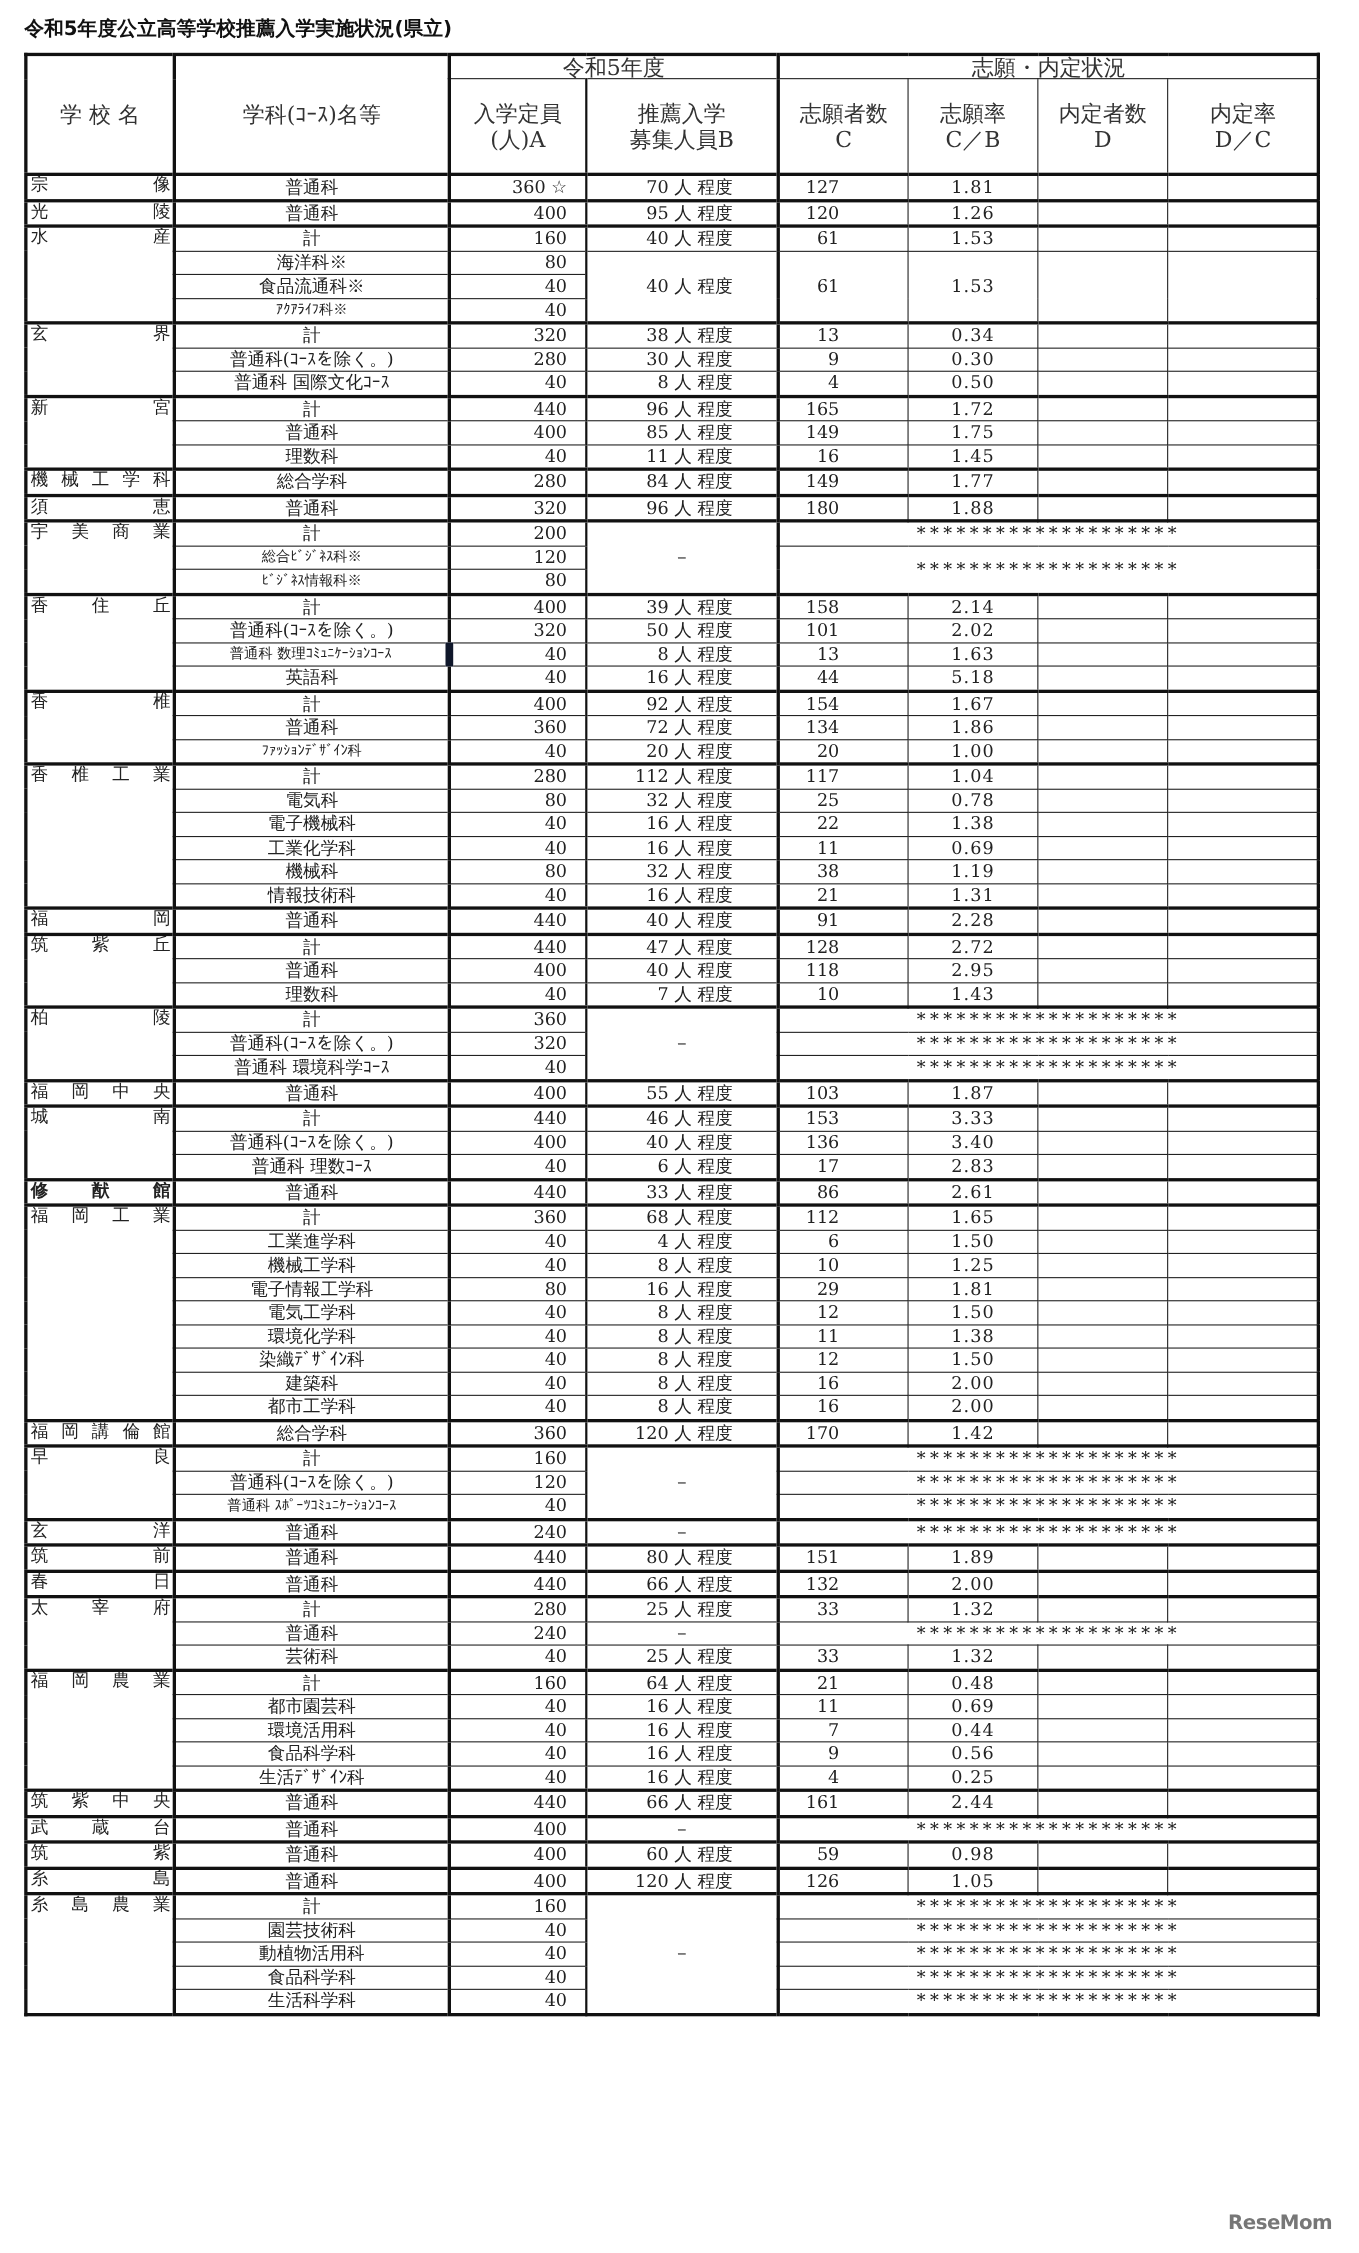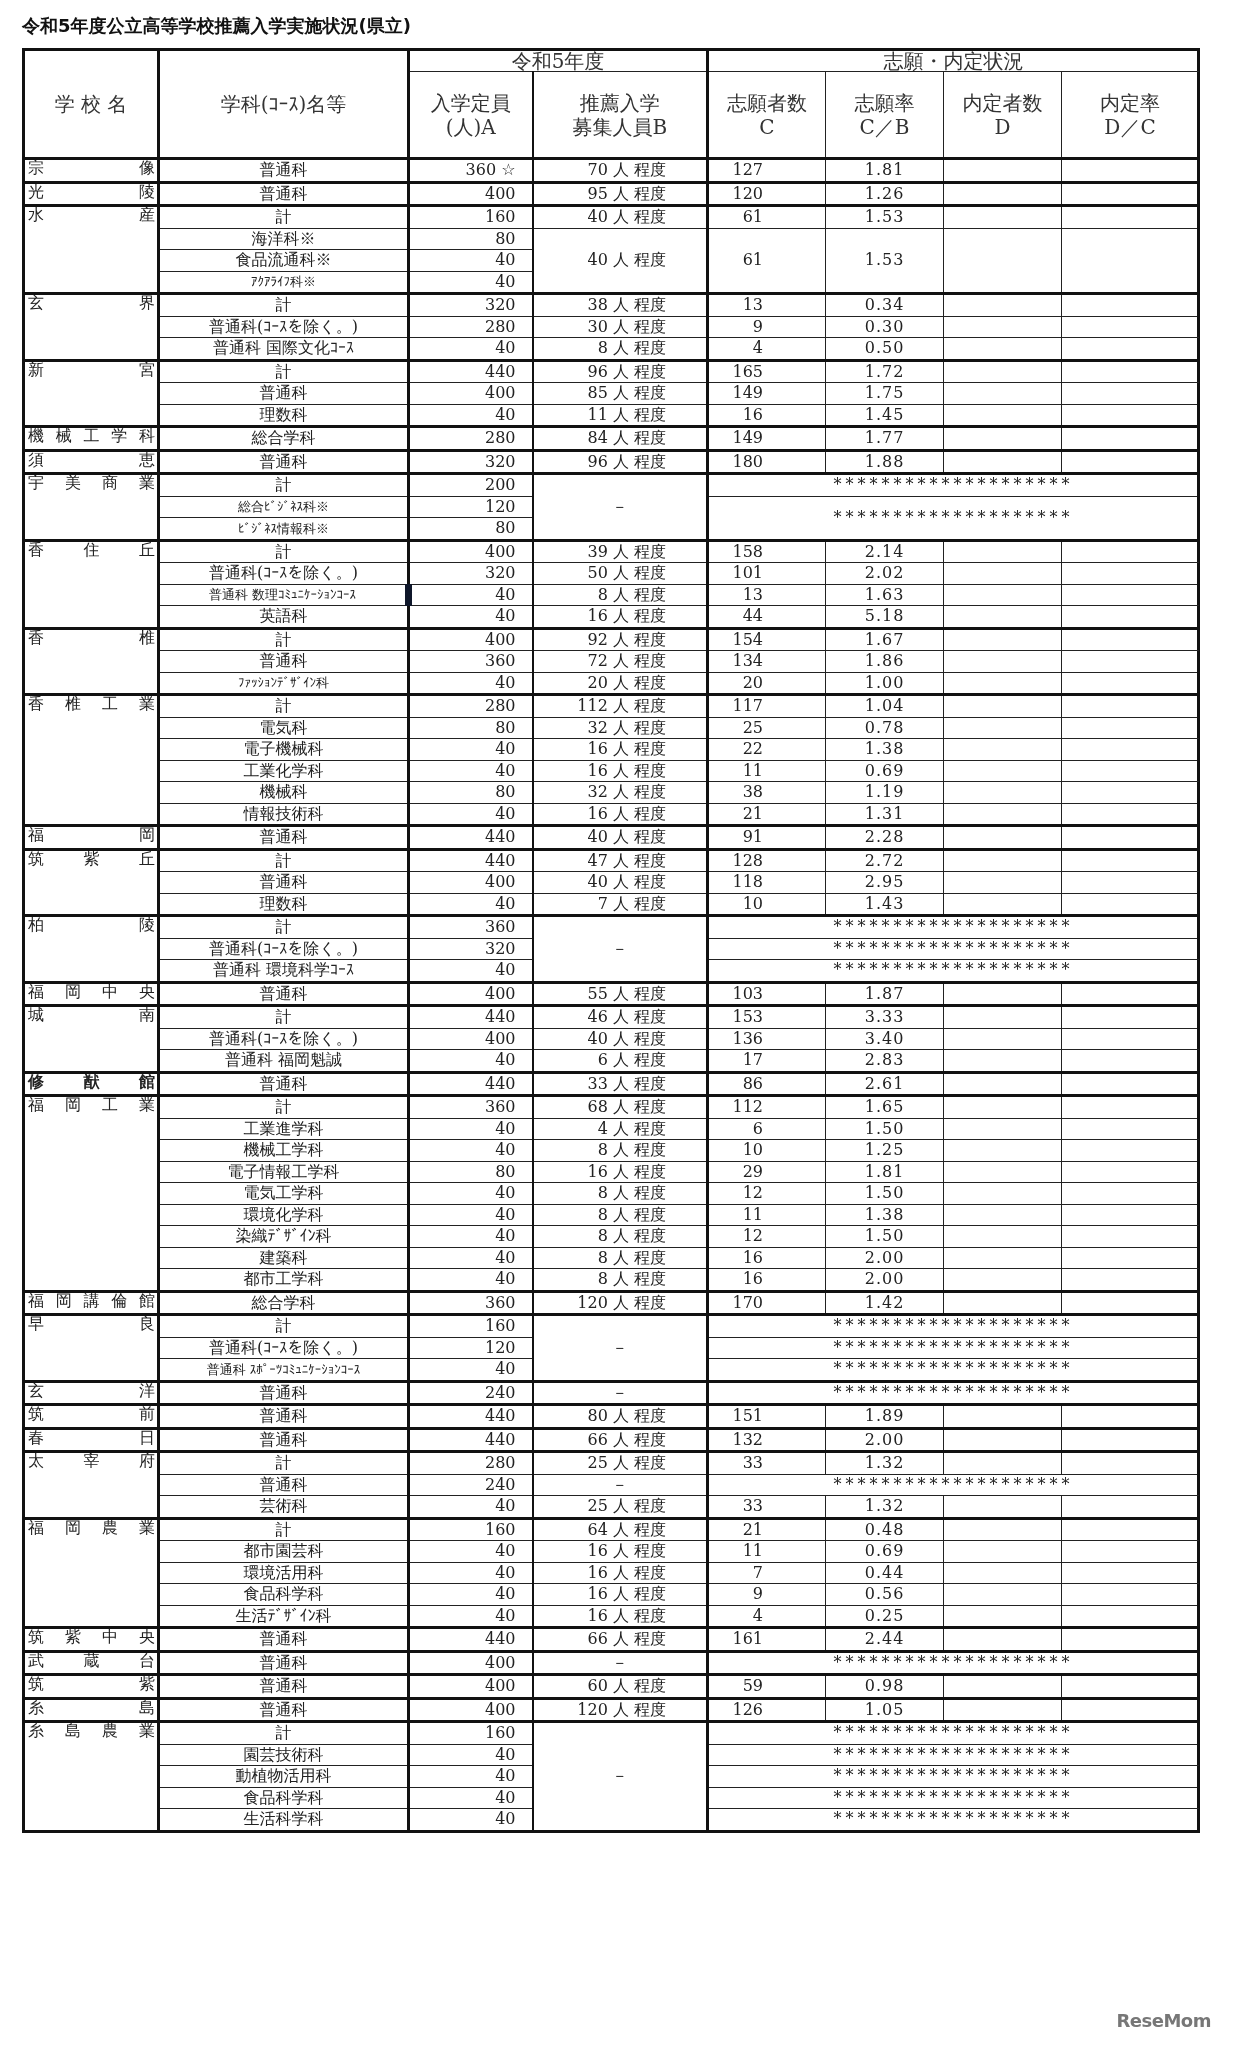--- a/index.html
+++ b/index.html
@@ -400,21 +400,21 @@
       <tr>
         <td class="dept sub-left" style="border-right:3px solid #111">普通科(ｺｰｽを除く。)</td>
         <td class="cap">400</td>
         <td class="rec">40 人 程度</td>
         <td class="appl">136</td>
         <td class="rate">3.40</td>
         <td></td>
         <td></td>
       </tr>
       <tr>
-        <td class="dept sub-left" style="border-right:3px solid #111">普通科 福岡魁誠</td>
+        <td class="dept sub-left" style="border-right:3px solid #111">普通科 理数ｺｰｽ</td>
         <td class="cap">40</td>
         <td class="rec">6 人 程度</td>
         <td class="appl">17</td>
         <td class="rate">2.83</td>
         <td></td>
         <td></td>
       </tr>
       <tr class="grp-top">
         <td rowspan="1" class="school school-cell" style="font-weight:bold"><span>修猷館</span></td>
         <td class="dept" style="border-right:3px solid #111">普通科</td>

